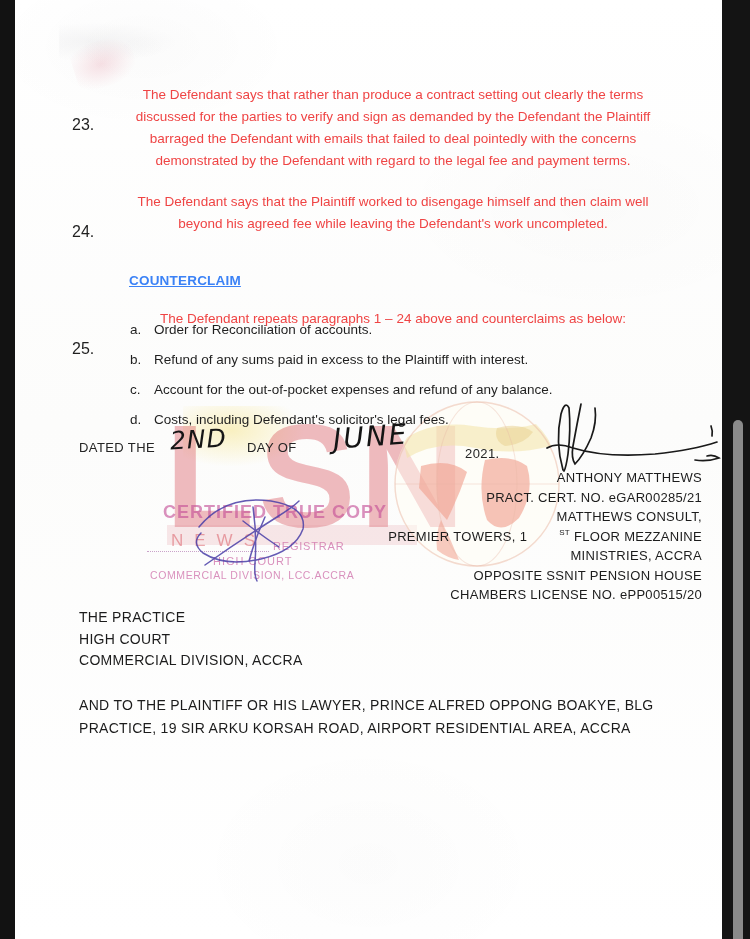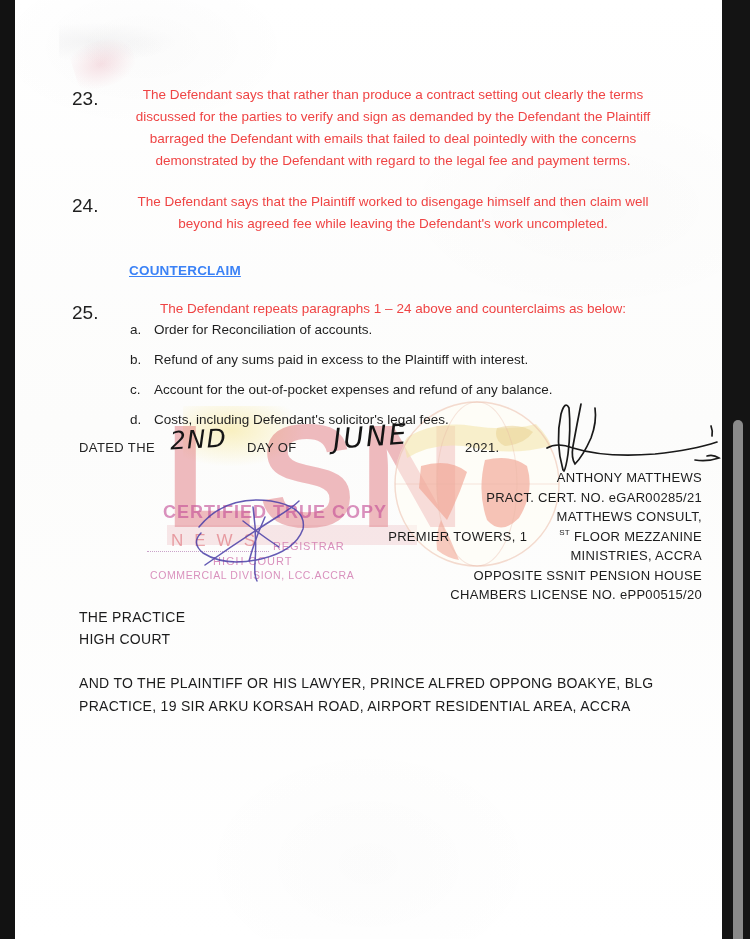--- a/index.html
+++ b/index.html
@@ -159,23 +159,24 @@
 
   .numbered-para {
     position: relative;
     display: flex;
     margin-bottom: 20px;
     padding-left: 57px;
   }
   .num {
     width: 45px;
     flex: 0 0 45px;
-    font-size: 19px;
+    font-size: 16px;
     line-height: 1.62;
     color: #1f1f1f;
+    margin-top: 28px;
   }
   .ptext {
     flex: 1;
     font-size: 13.5px;
     line-height: 1.62;
     color: #ef4444;
     padding-right: 53px;
     text-align: center;
   }
 
@@ -257,21 +258,21 @@
     font-family: "DejaVu Sans", sans-serif;
     font-size: 28px;
     font-style: italic;
     letter-spacing: 2px;
     color: #141414;
     transform: rotate(-4deg);
   }
   #dated-year {
     position: absolute;
     left: 450px;
-    top: 7px;
+    top: 13px;
   }
 
   
   #signature-mark {
     position: absolute;
     left: 520px;
     top: 398px;
     width: 190px;
     height: 78px;
     z-index: 5;
@@ -475,20 +476,21 @@
               <path d="M58 34 Q76 48 94 60"></path>
               <path d="M80 30 Q70 52 64 74"></path>
             </g>
           </svg>
         </div>
       </div>
 
       <div id="footer-block">
         <div>THE PRACTICE</div>
         <div>HIGH COURT</div>
+        <div>COMMERCIAL DIVISION, ACCRA</div>
         <div class="gap"></div>
         <div id="plaintiff-notice">AND TO THE PLAINTIFF OR HIS LAWYER, PRINCE ALFRED OPPONG BOAKYE, BLG PRACTICE, 19 SIR ARKU KORSAH ROAD, AIRPORT RESIDENTIAL AREA, ACCRA</div>
       </div>
 
     </div>
   </div>
 
   <div id="left-gutter"></div>
   <div id="right-gutter">
     <div id="scrollbar-track">

